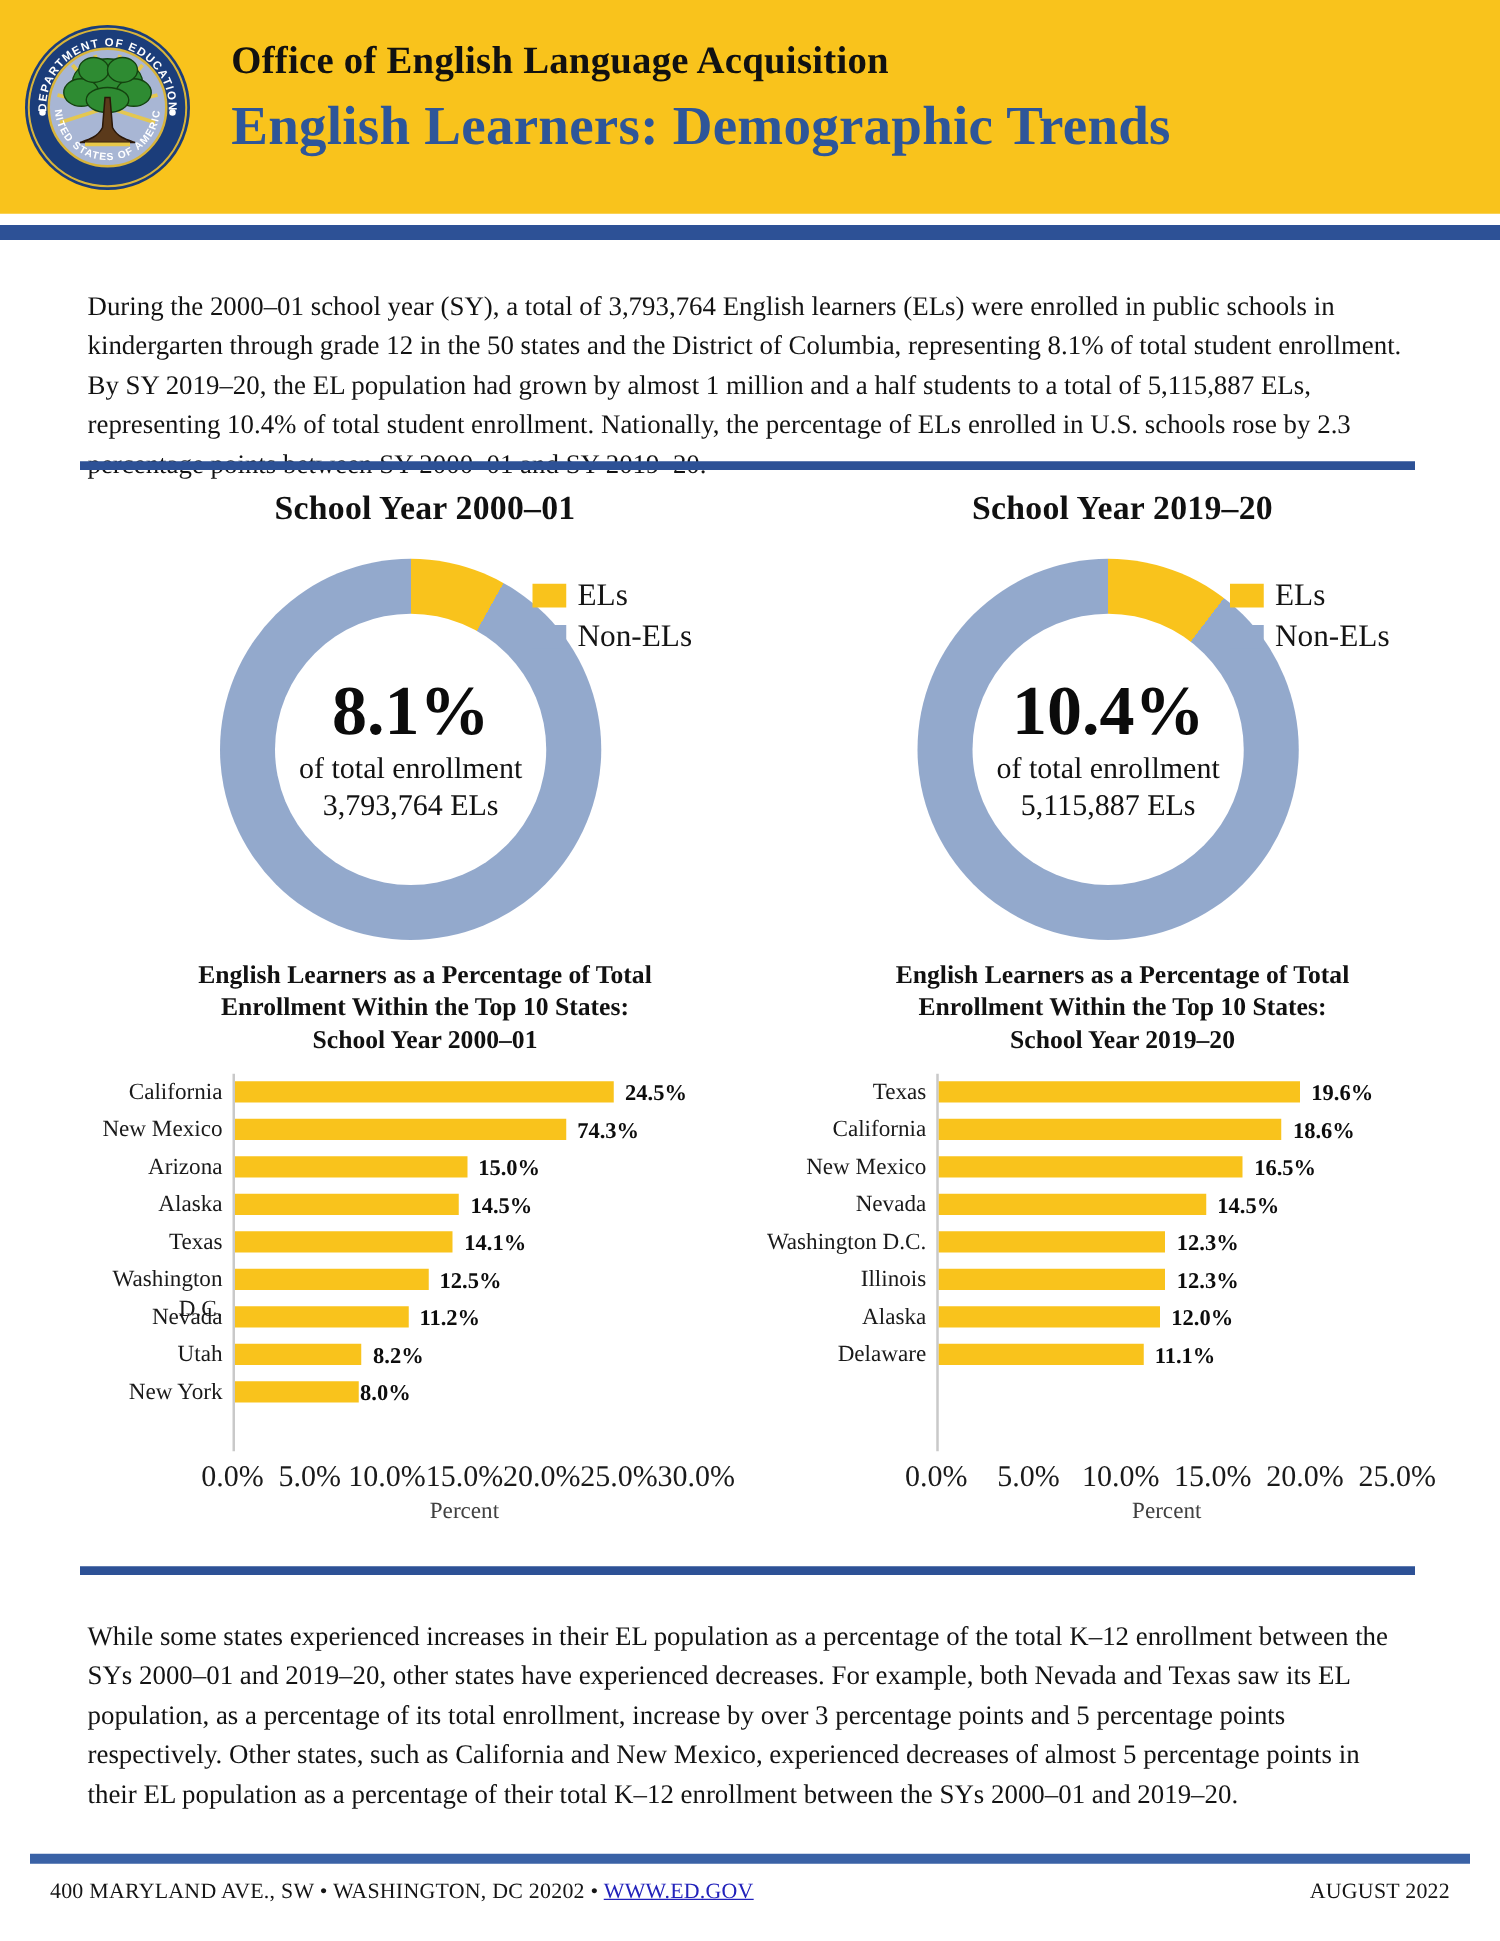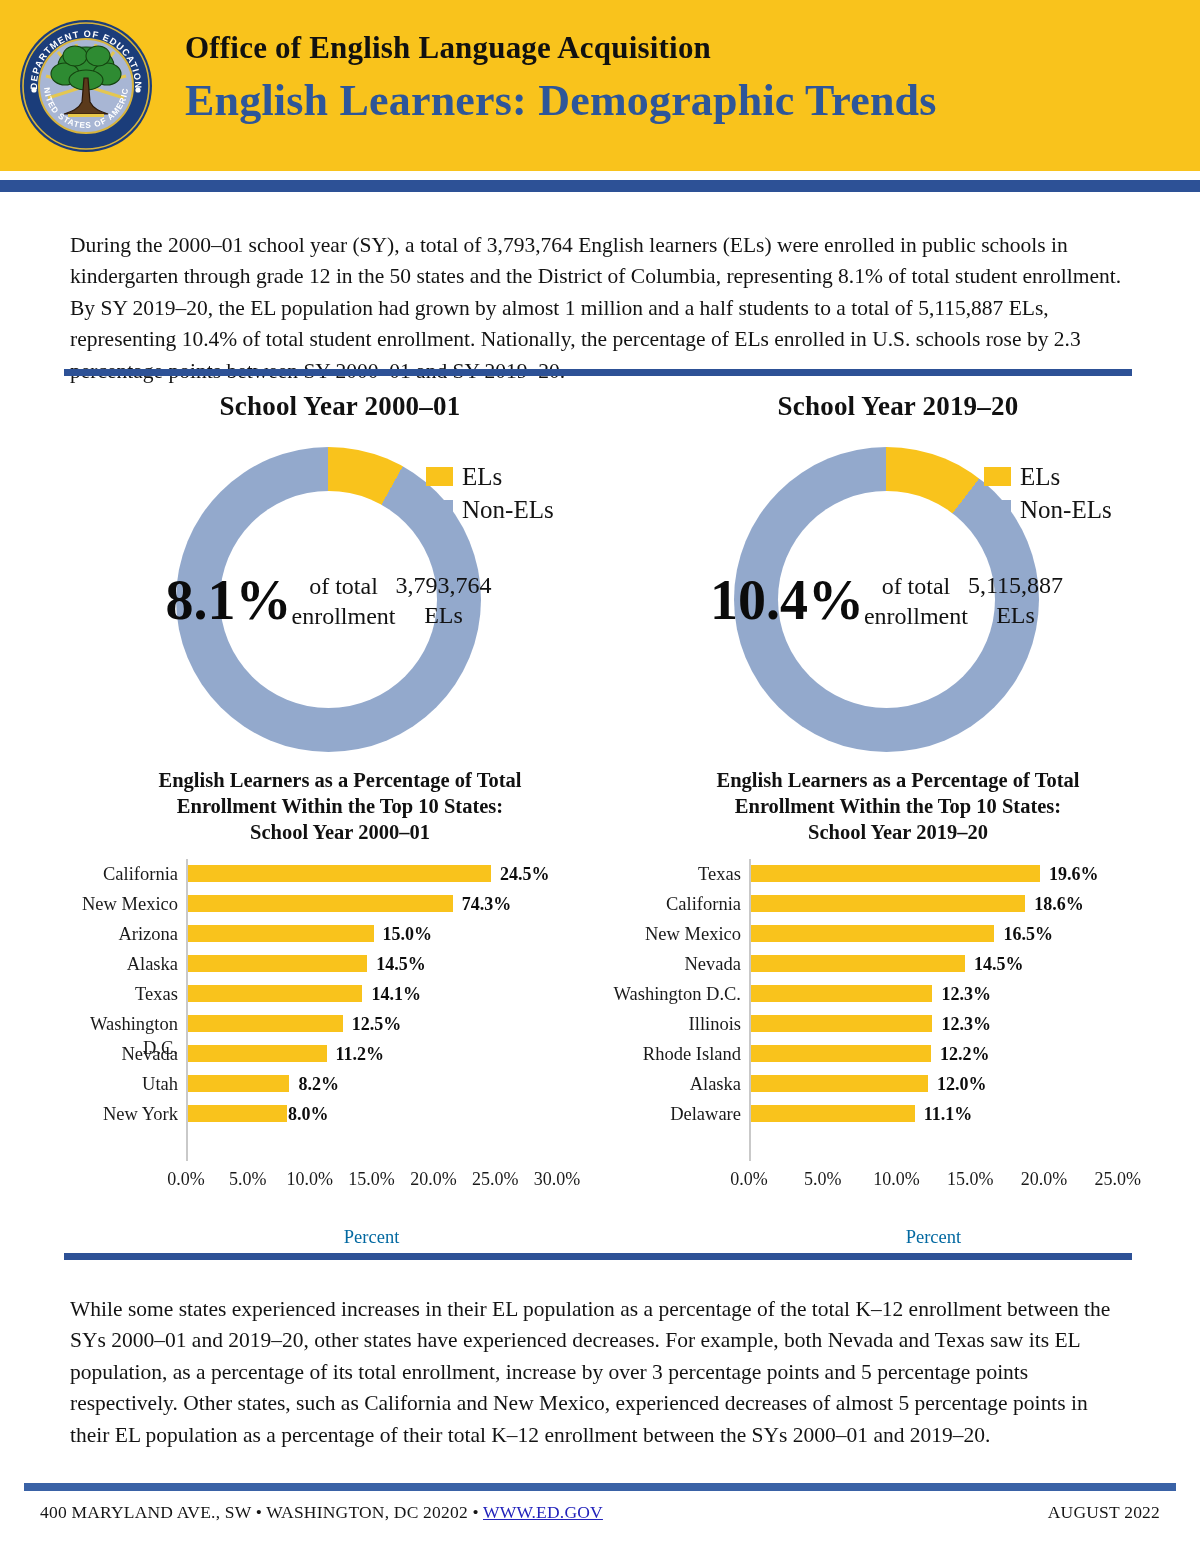--- a/index.html
+++ b/index.html
@@ -71,21 +71,21 @@
   .donut{
     position:absolute;left:116px;top:25px;width:305px;height:305px;
     border-radius:50%;
   }
   .donut-hole{
     position:absolute;left:160px;top:69px;width:217px;height:217px;
     border-radius:50%;background:#ffffff;
   }
   .donut-center{
     position:absolute;left:160px;top:69px;width:217px;height:217px;
-    display:flex;flex-direction:row;align-items:center;justify-content:center;
+    display:flex;flex-direction:column;align-items:center;justify-content:center;
     text-align:center;
   }
   .donut-pct{font-size:56px;font-weight:bold;color:#0b0b0b;line-height:58px;}
   .donut-sub1{font-size:24px;color:#121212;line-height:30px;margin-top:2px;}
   .donut-sub2{font-size:24px;color:#121212;line-height:30px;}
 
   .legend{position:absolute;left:366px;top:38px;}
   .legend-row{display:flex;align-items:center;height:33px;}
   .legend-sw{width:27px;height:19px;margin-right:9px;}
   .legend-label{font-size:25px;color:#141414;}
@@ -104,26 +104,26 @@
     position:absolute;top:3px;text-align:right;
     font-size:18.5px;color:#1a1a1a;line-height:24px;
   }
   .bar-rect{position:absolute;top:6px;height:17px;}
   .bar-val{
     position:absolute;top:3px;font-size:18px;font-weight:bold;color:#0d0d0d;
     line-height:24px;white-space:nowrap;
   }
   .ticks{position:absolute;width:100%;}
   .tick-lbl{
-    position:absolute;font-size:18px;color:#1a1a1a;
+    position:absolute;font-size:24px;color:#1a1a1a;
     transform:translateX(-50%);white-space:nowrap;
   }
   .axis-caption{
-    position:absolute;font-size:18.5px;color:#0369a1;
-    transform:translateX(-50%);white-space:nowrap;margin-top:28px;
+    position:absolute;font-size:18.5px;color:#404040;
+    transform:translateX(-50%);white-space:nowrap;
   }
 
   
   .outro{
     position:absolute;left:70px;top:1272px;width:1062px;
     font-size:21.5px;line-height:31.5px;color:#131313;
   }
 
   
   .footer{
@@ -338,25 +338,20 @@
         <div class="bar-cat" style="left: -5px; width: 128px;">Washington D.C.</div>
         <div class="bar-rect" style="left: 133px; width: 181.425px; background: rgb(249, 195, 28);"></div>
         <div class="bar-val" style="left: 323.425px;">12.3%</div>
       </div>
       <div class="bar-row">
         <div class="bar-cat" style="left: -5px; width: 128px;">Illinois</div>
         <div class="bar-rect" style="left: 133px; width: 181.425px; background: rgb(249, 195, 28);"></div>
         <div class="bar-val" style="left: 323.425px;">12.3%</div>
       </div>
       <div class="bar-row">
-        <div class="bar-cat" style="left: -5px; width: 128px;">Rhode Island</div>
-        <div class="bar-rect" style="left: 133px; width: 179.95px; background: rgb(249, 195, 28);"></div>
-        <div class="bar-val" style="left: 321.95px;">12.2%</div>
-      </div>
-      <div class="bar-row">
         <div class="bar-cat" style="left: -5px; width: 128px;">Alaska</div>
         <div class="bar-rect" style="left: 133px; width: 177px; background: rgb(249, 195, 28);"></div>
         <div class="bar-val" style="left: 319px;">12.0%</div>
       </div>
       <div class="bar-row">
         <div class="bar-cat" style="left: -5px; width: 128px;">Delaware</div>
         <div class="bar-rect" style="left: 133px; width: 163.725px; background: rgb(249, 195, 28);"></div>
         <div class="bar-val" style="left: 305.725px;">11.1%</div>
       </div>
       <div class="ticks" style="top: 310px;">

